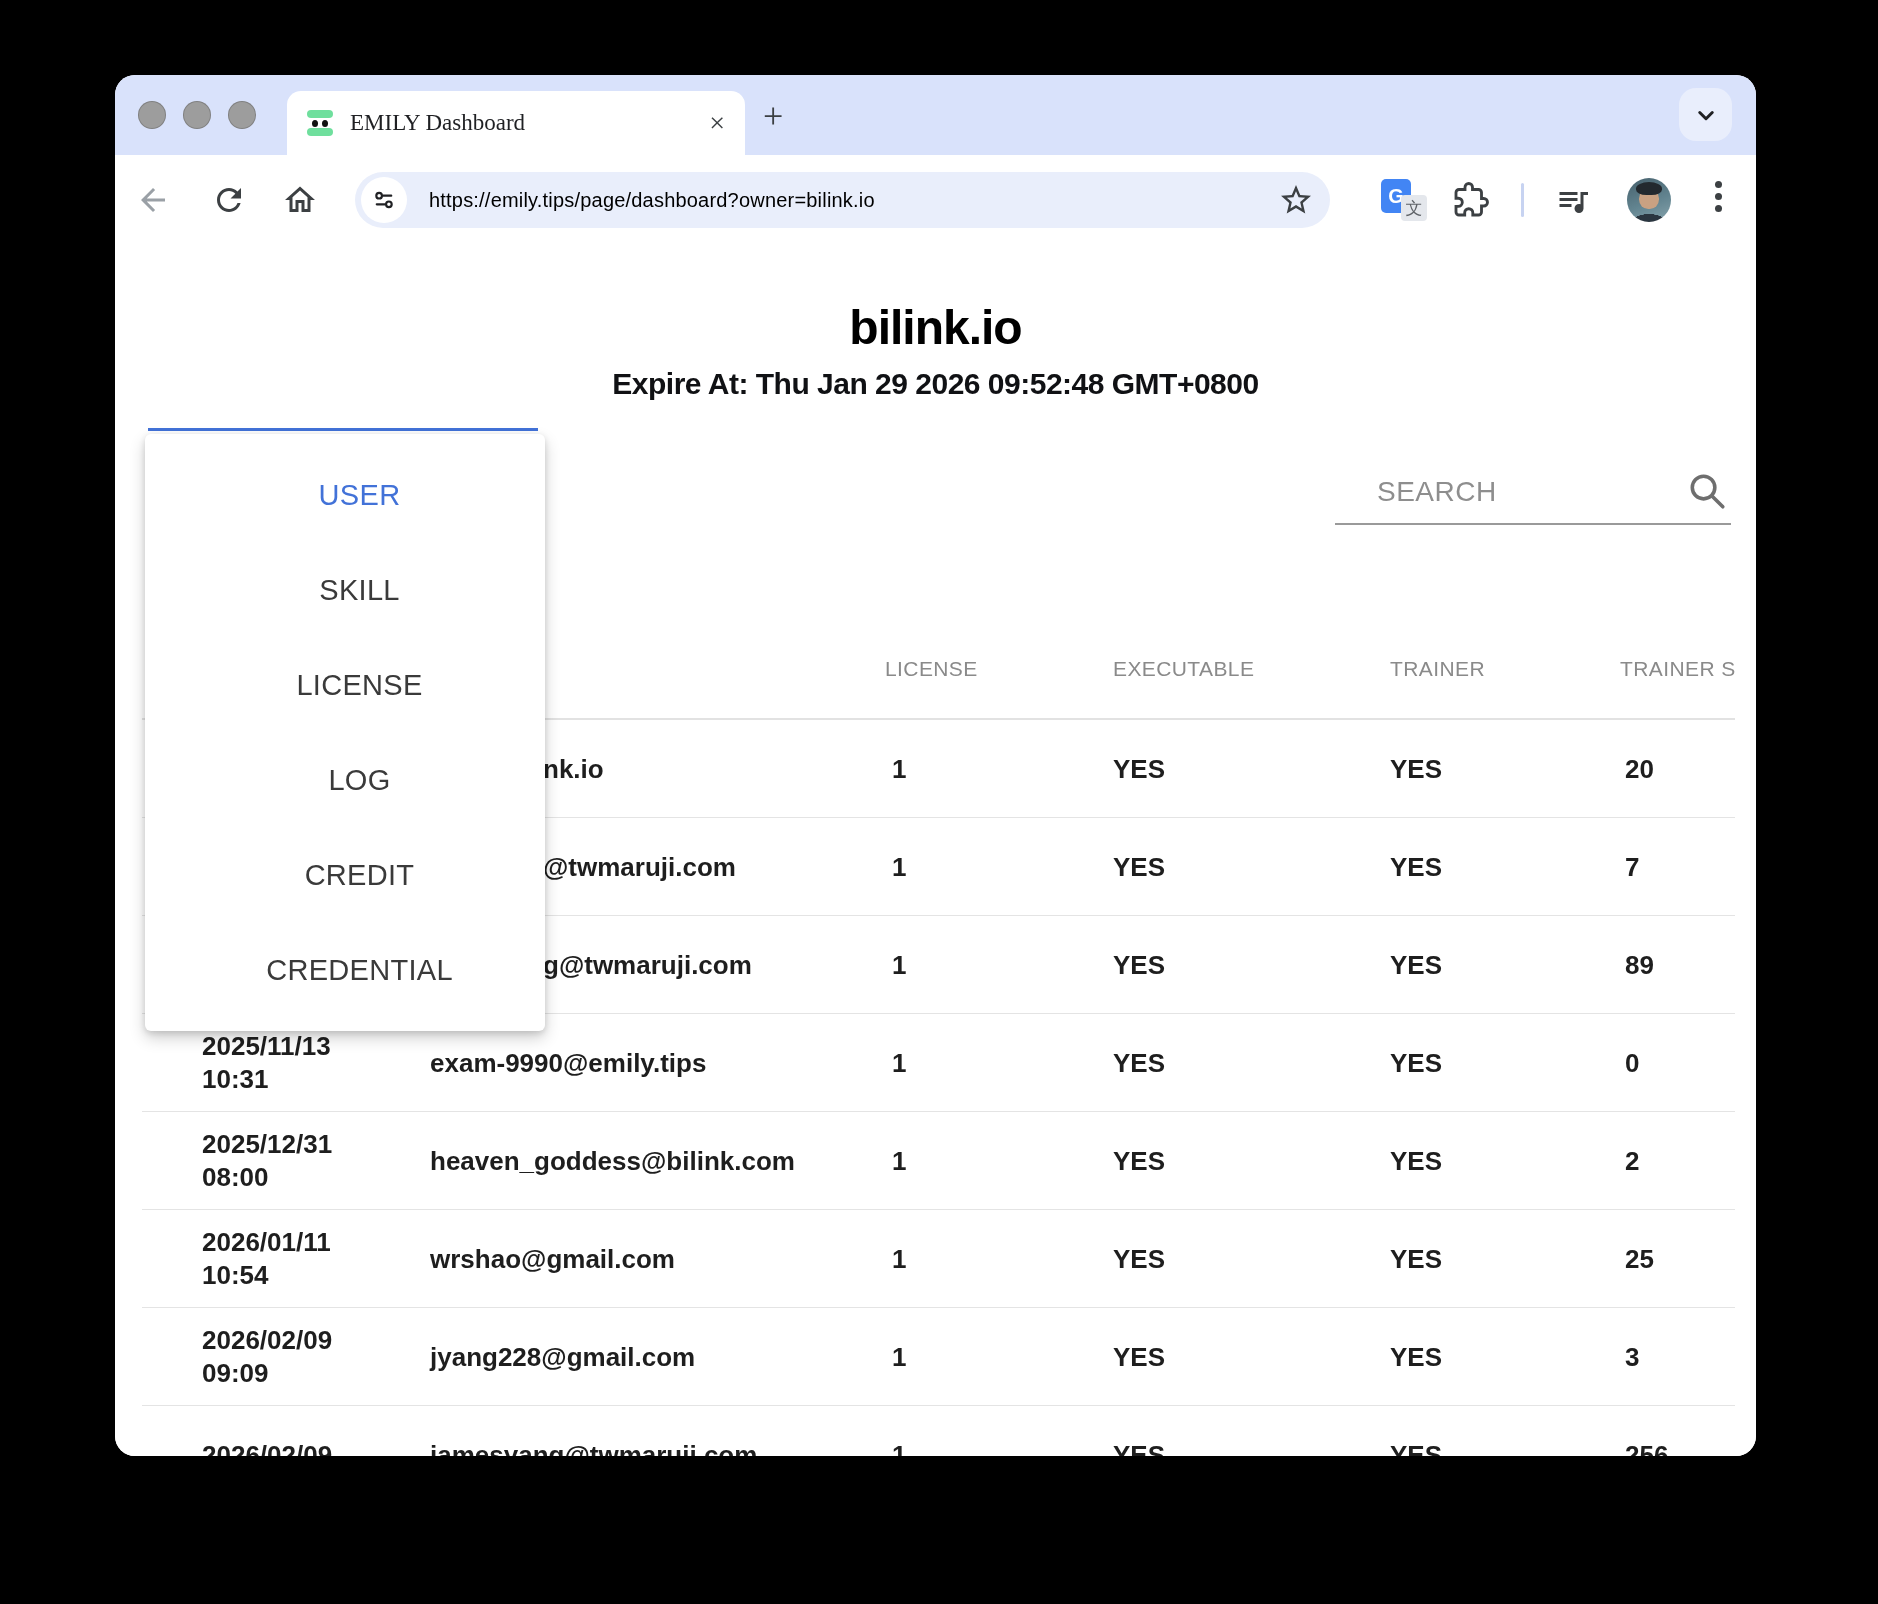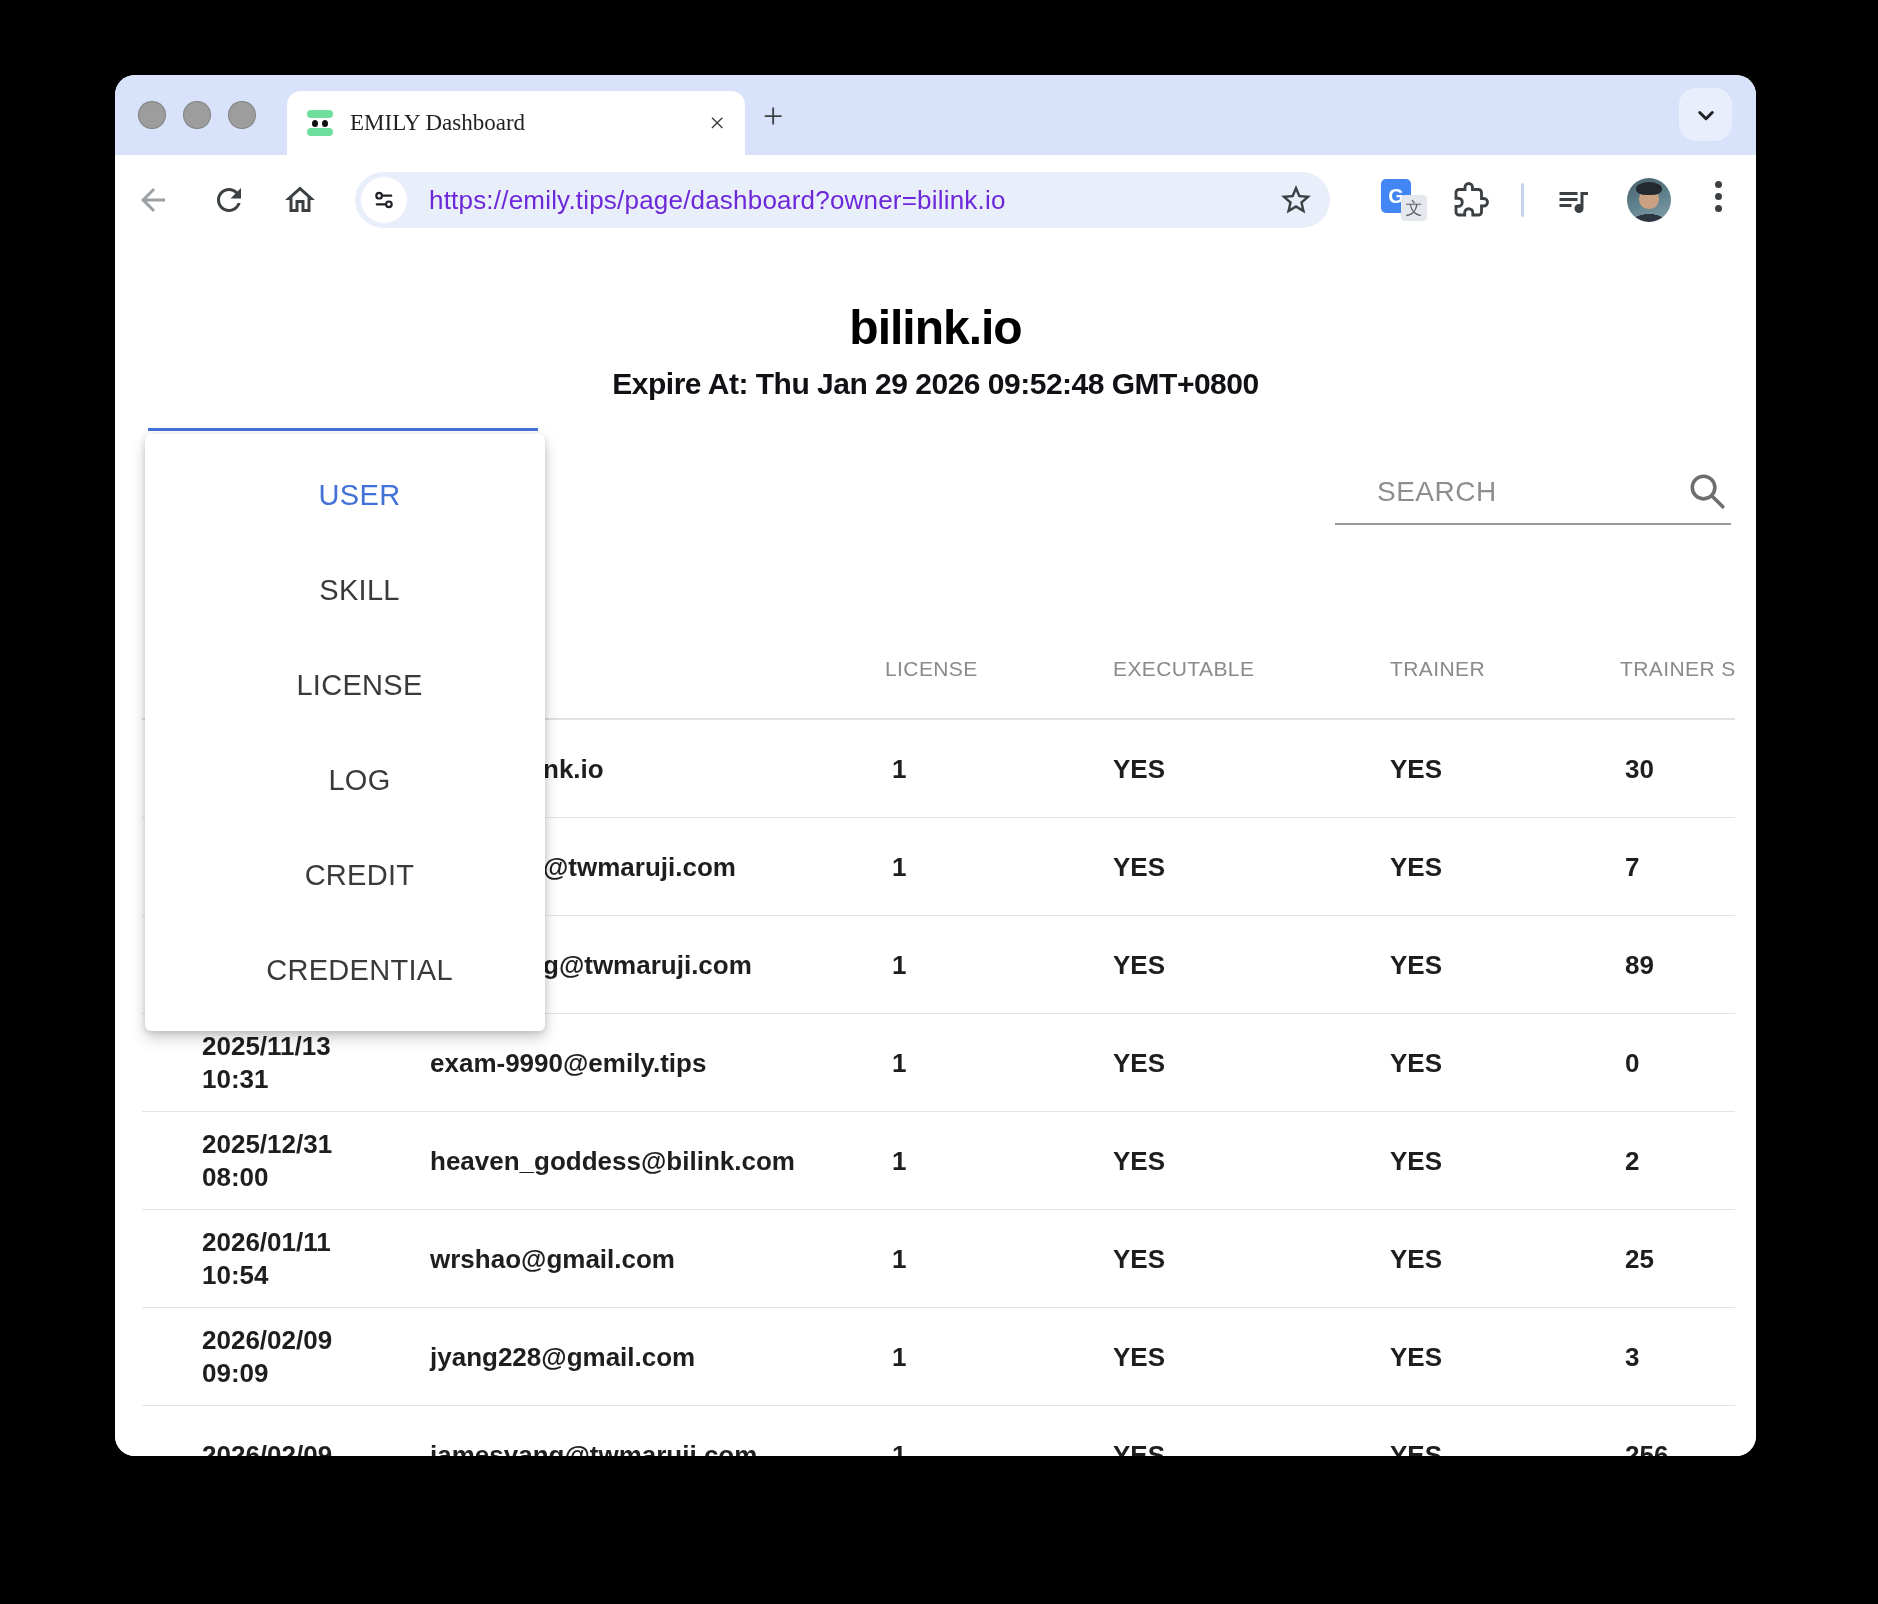--- a/index.html
+++ b/index.html
@@ -30,21 +30,21 @@
     background:#e9eefc;display:flex;align-items:center;justify-content:center;}
   
   .toolbar{position:relative;height:90px;background:#fff;}
   .toolbar svg{display:block;}
   .nav-ic{position:absolute;top:27px;}
   .ic-back{left:20px}.ic-reload{left:96px}.ic-home{left:167px}
   .urlbar{position:absolute;left:240px;top:17px;width:975px;height:56px;border-radius:28px;
     background:#e9eefb;display:flex;align-items:center;}
   .tune-circle{width:46px;height:46px;border-radius:50%;background:#fff;margin-left:6px;
     display:flex;align-items:center;justify-content:center;flex:none;}
-  .url-text{font-size:26px;color:#6d28d9;margin-left:22px;white-space:nowrap;letter-spacing:.2px;}
+  .url-text{font-size:20px;color:#000000;margin-left:22px;white-space:nowrap;letter-spacing:.2px;}
   .star-ic{position:absolute;left:1163px;top:27px;}
   .tr-icon{position:absolute;left:1266px;top:24px;width:50px;height:46px;}
   .tr-g{position:absolute;left:0;top:0;width:30px;height:34px;border-radius:5px;background:var(--translate-blue,#4285f4);
     color:#fff;font-size:20px;font-weight:bold;display:flex;align-items:center;justify-content:center;}
   .tr-wen{position:absolute;left:20px;top:16px;width:26px;height:26px;border-radius:4px;background:#e4e7ec;
     color:#5f6368;font-size:17px;display:flex;align-items:center;justify-content:center;}
   .puzzle-ic{position:absolute;left:1338px;top:27px;}
   .tb-sep{position:absolute;left:1406px;top:28px;width:3px;height:34px;background:#c7d3f1;border-radius:2px;}
   .playlist-ic{position:absolute;left:1440px;top:28px;}
   .avatar{position:absolute;left:1512px;top:23px;width:44px;height:44px;border-radius:50%;overflow:hidden;
@@ -190,21 +190,21 @@
       <div class="tbody">
   <div class="t-row">
     <div class="c-date">
       <span></span>
               <span></span>
     </div>
     <div class="c-email">nk.io</div>
     <div class="c-license">1</div>
     <div class="c-exec">YES</div>
     <div class="c-trainer">YES</div>
-    <div class="c-skill">30</div>
+    <div class="c-skill">20</div>
   </div>
 
   <div class="t-row">
     <div class="c-date">
       <span></span>
               <span></span>
     </div>
     <div class="c-email">@twmaruji.com</div>
     <div class="c-license">1</div>
     <div class="c-exec">YES</div>

